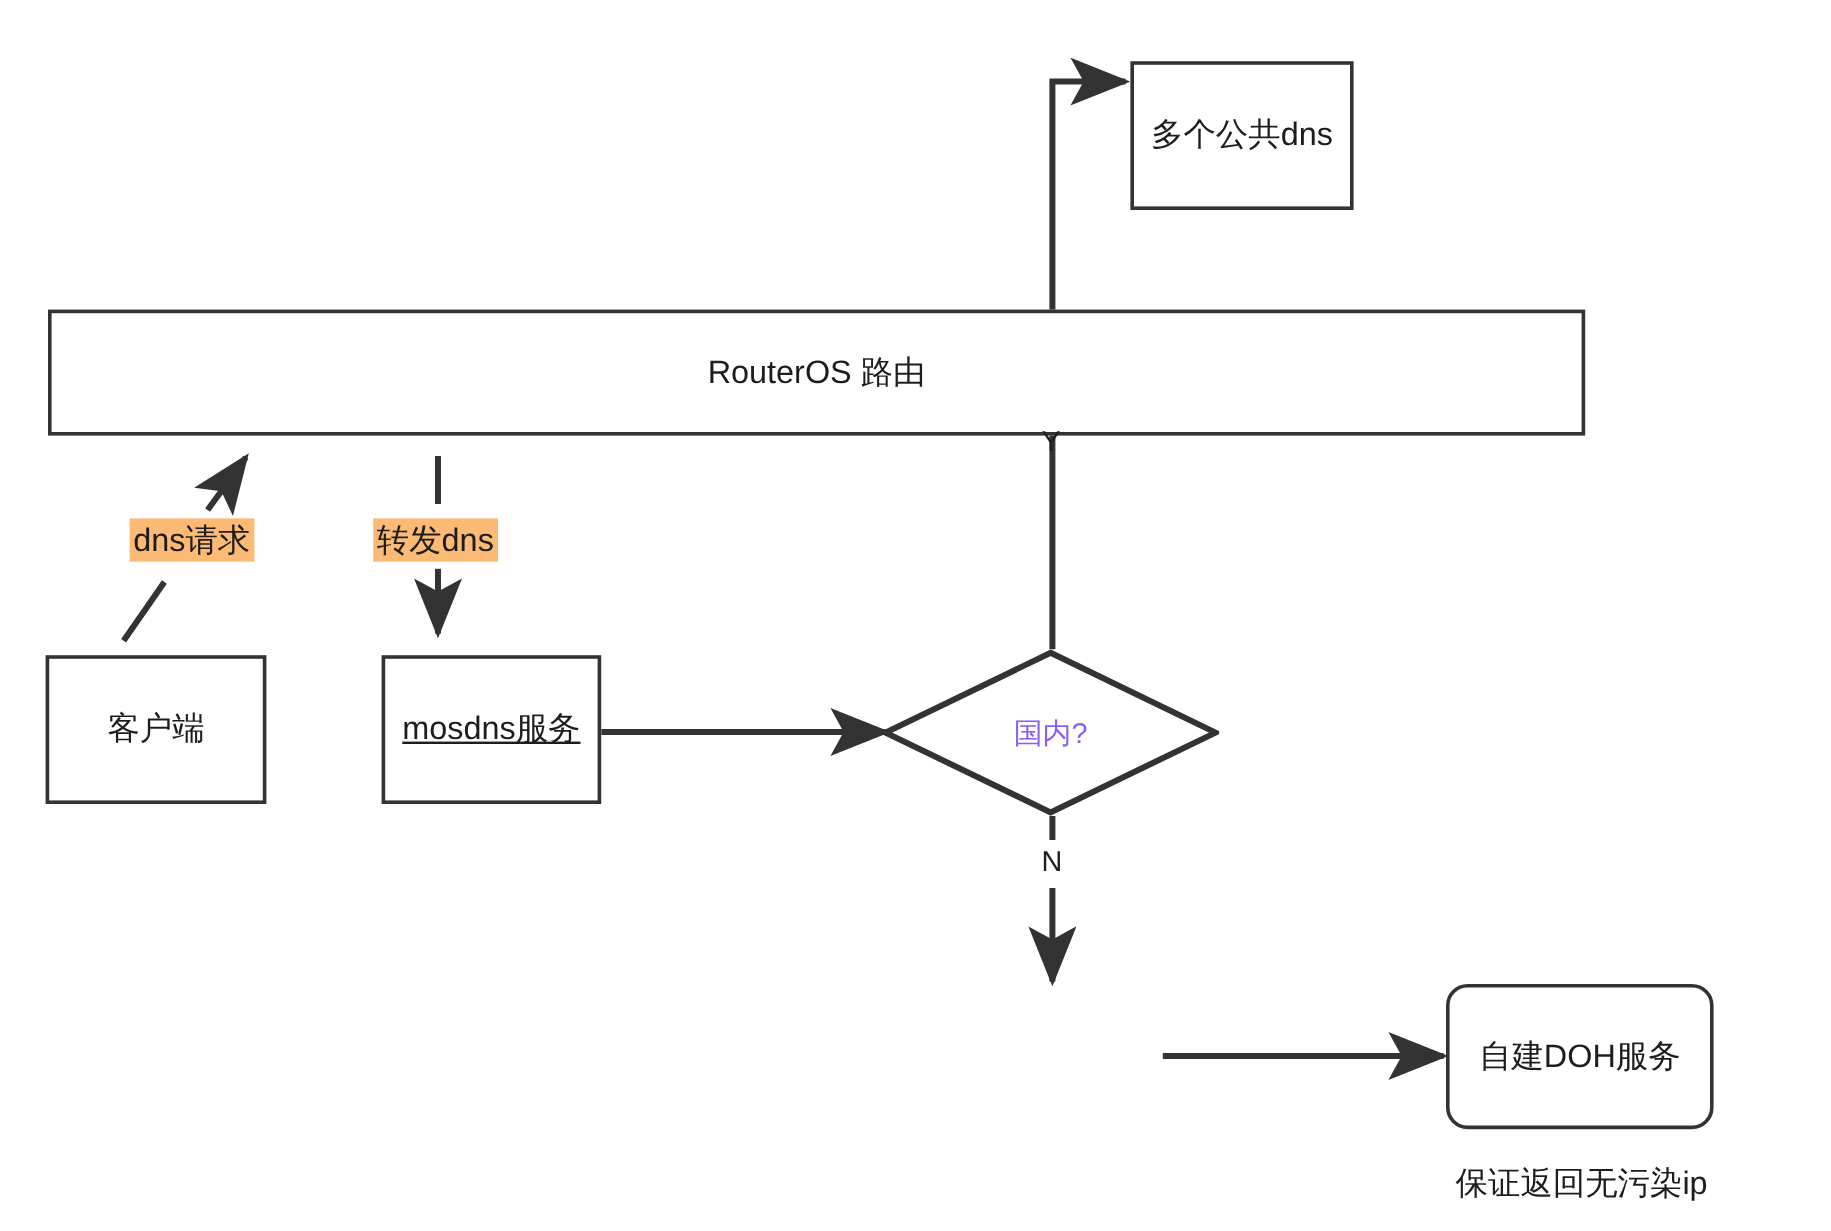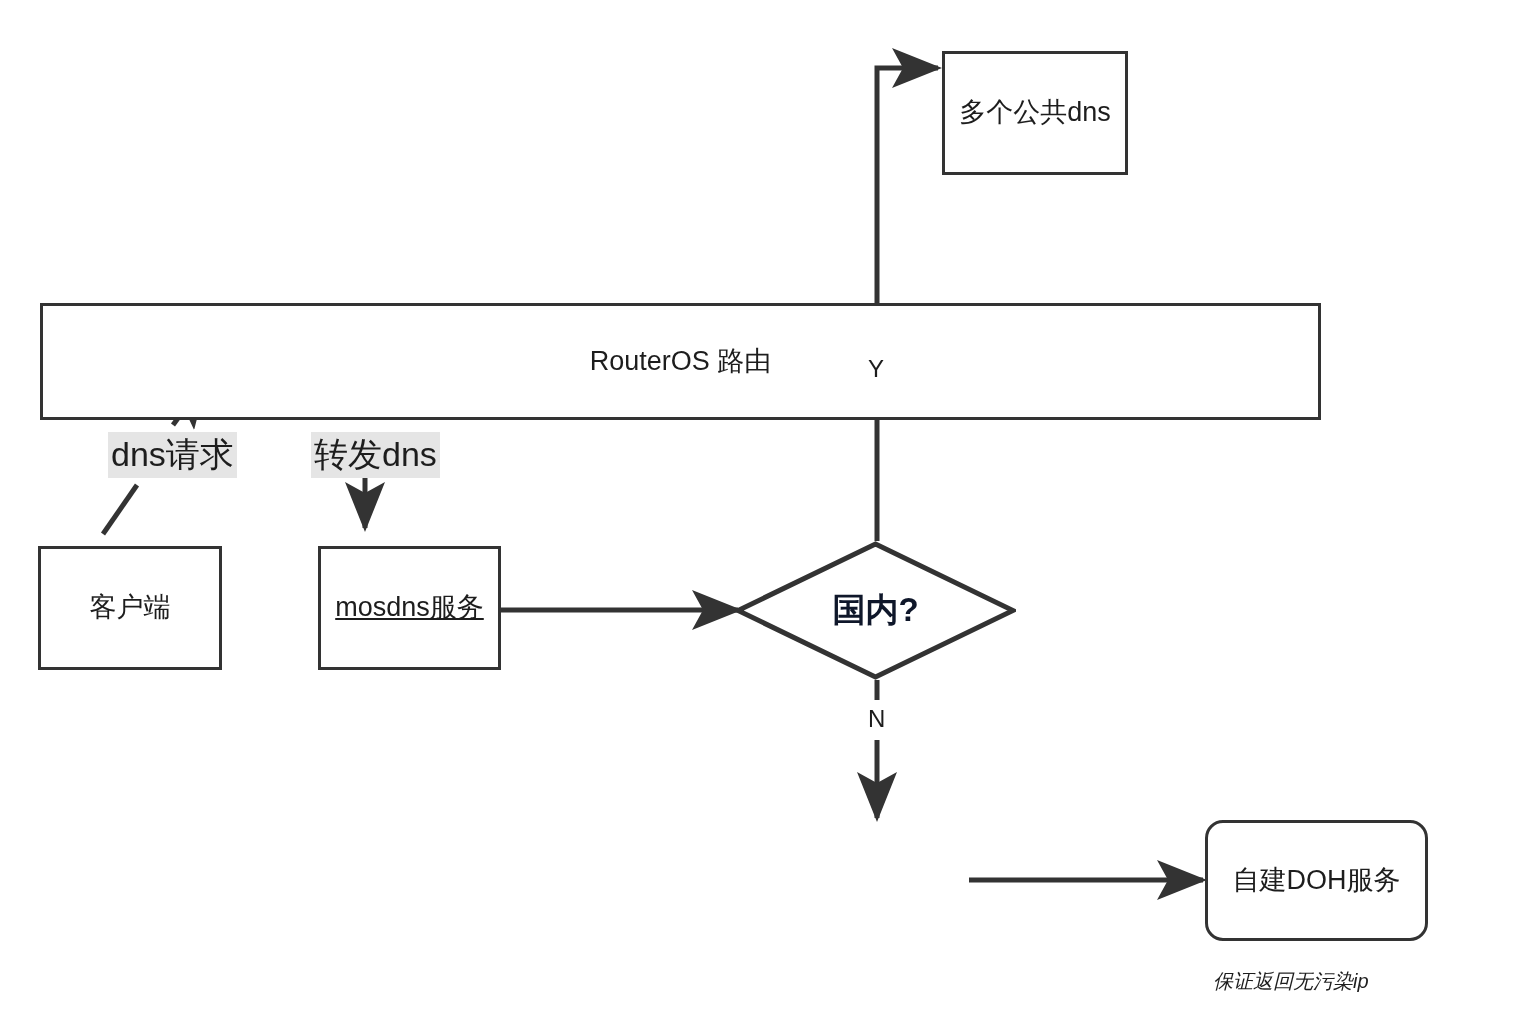--- a/index.html
+++ b/index.html
@@ -40,22 +40,21 @@
     z-index: 3;
   }
   .node-label {
     display: block;
     white-space: pre-line;
   }
   #node-routeros {
     left: 40px;
     top: 258px;
     width: 1281px;
-    height: 117px;
-    margin-top: 45px;
+    height: 105px;
   }
   #node-public-dns {
     left: 942px;
     top: 6px;
     width: 186px;
     height: 124px;
     margin-top: 45px;
   }
   #node-client {
     left: 38px;
@@ -98,29 +97,28 @@
   }
   .diamond-text {
     position: absolute;
     left: 0;
     top: 0;
     width: 281px;
     height: 139px;
     display: flex;
     align-items: center;
     justify-content: center;
-    font-size: 33px;
-    color: #0f172a;
-    font-weight: bold;
+    font-size: 24px;
+    color: #8b5cf6;
   }
   .edge-label {
     position: absolute;
     color: #1d1d1d;
-    font-size: 34px;
-    background: #e5e5e5;
+    font-size: 27px;
+    background: #fdba74;
     padding: 0 3px;
     white-space: nowrap;
     z-index: 4;
   }
   #label-dns-request {
     left: 108px;
     top: 432px;
   }
   #label-forward-dns {
     left: 311px;
@@ -137,25 +135,24 @@
     left: 866px;
     top: 705px;
     font-size: 24px;
     padding: 0 2px;
     background: transparent;
   }
   #caption-doh {
     position: absolute;
     left: 1213px;
     top: 968px;
-    font-size: 20px;
+    font-size: 27px;
     color: #1d1d1d;
     white-space: nowrap;
     z-index: 4;
-    font-style: italic;
   }
 </style>
 </head>
 <body>
 
 <div id="canvas">
 
   <svg id="edges" viewBox="0 0 1526 1026" xmlns="http://www.w3.org/2000/svg">
     <defs>
       <marker id="arrowhead" markerWidth="10" markerHeight="8" refX="9.2" refY="4" orient="auto" markerUnits="strokeWidth">

